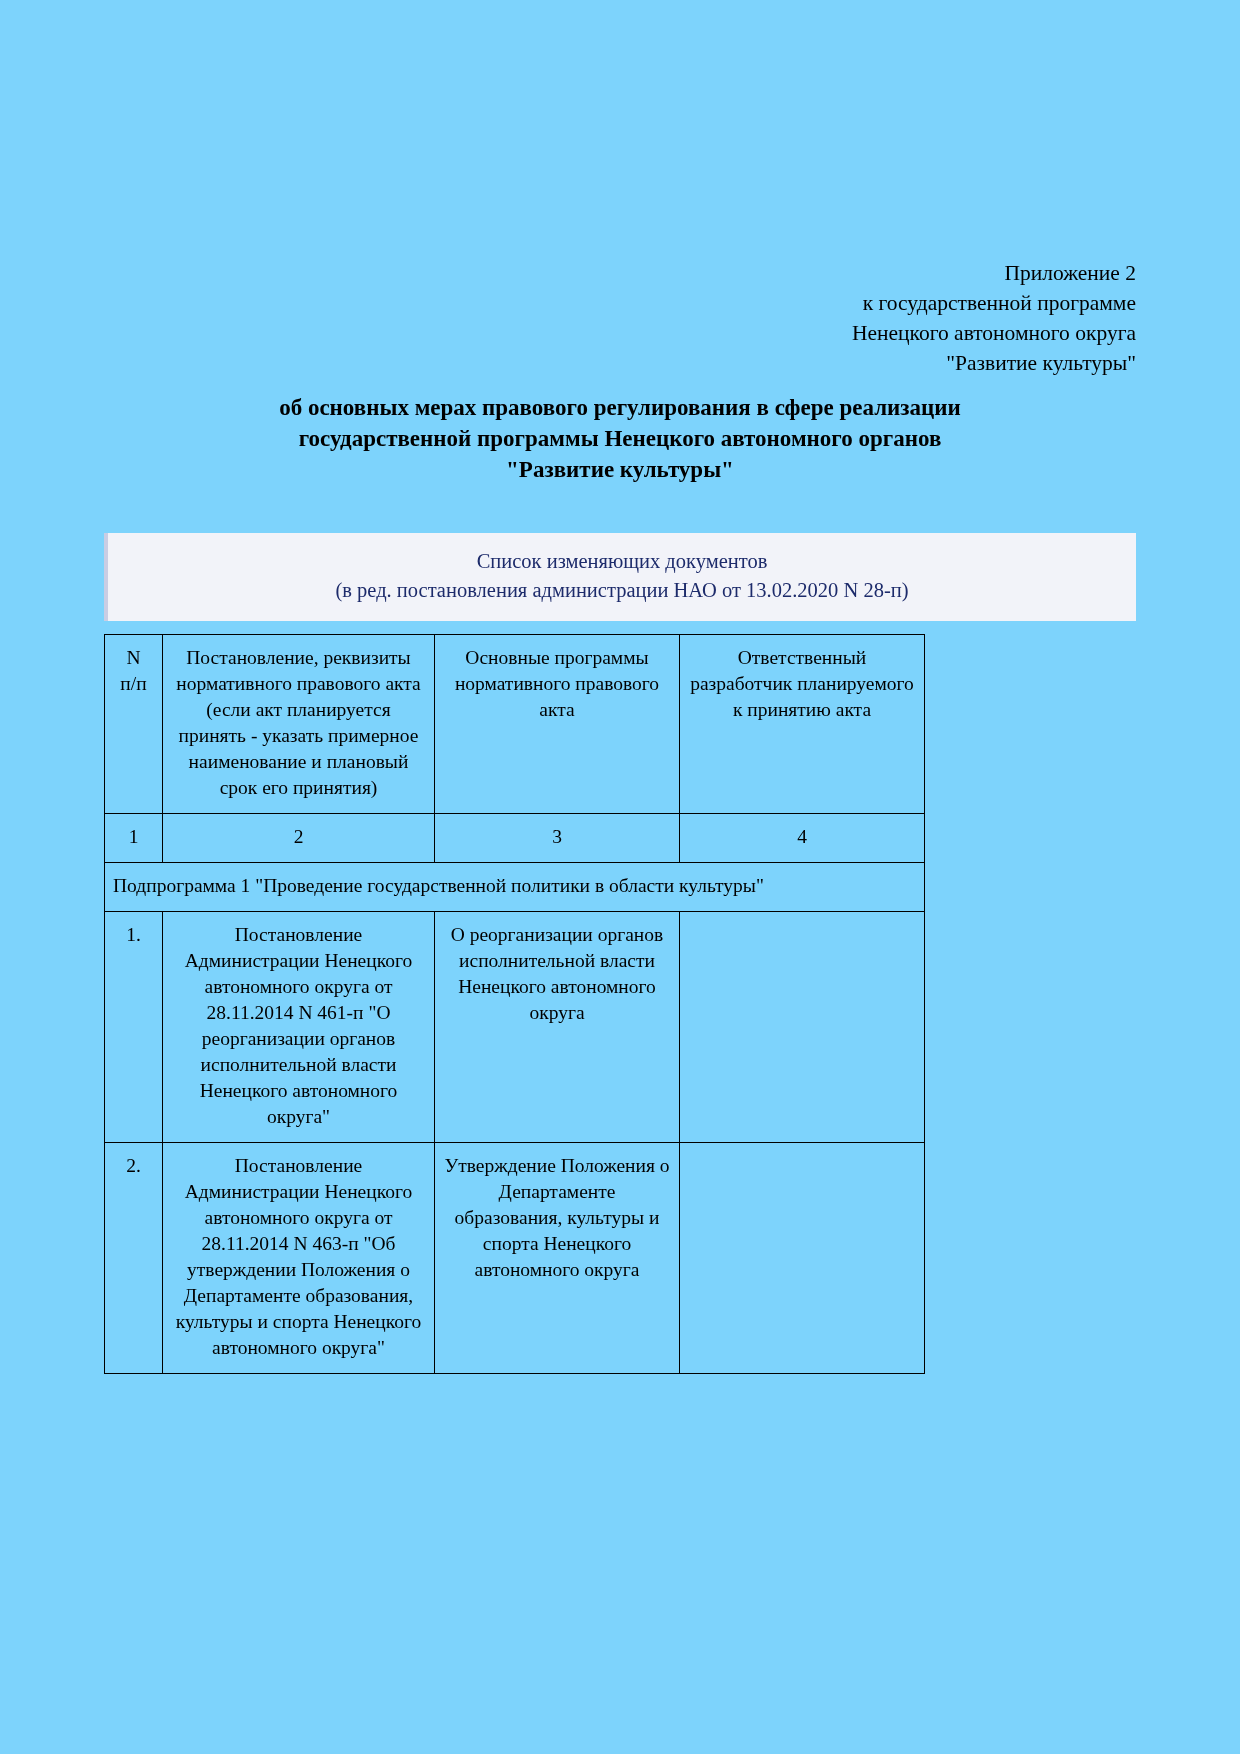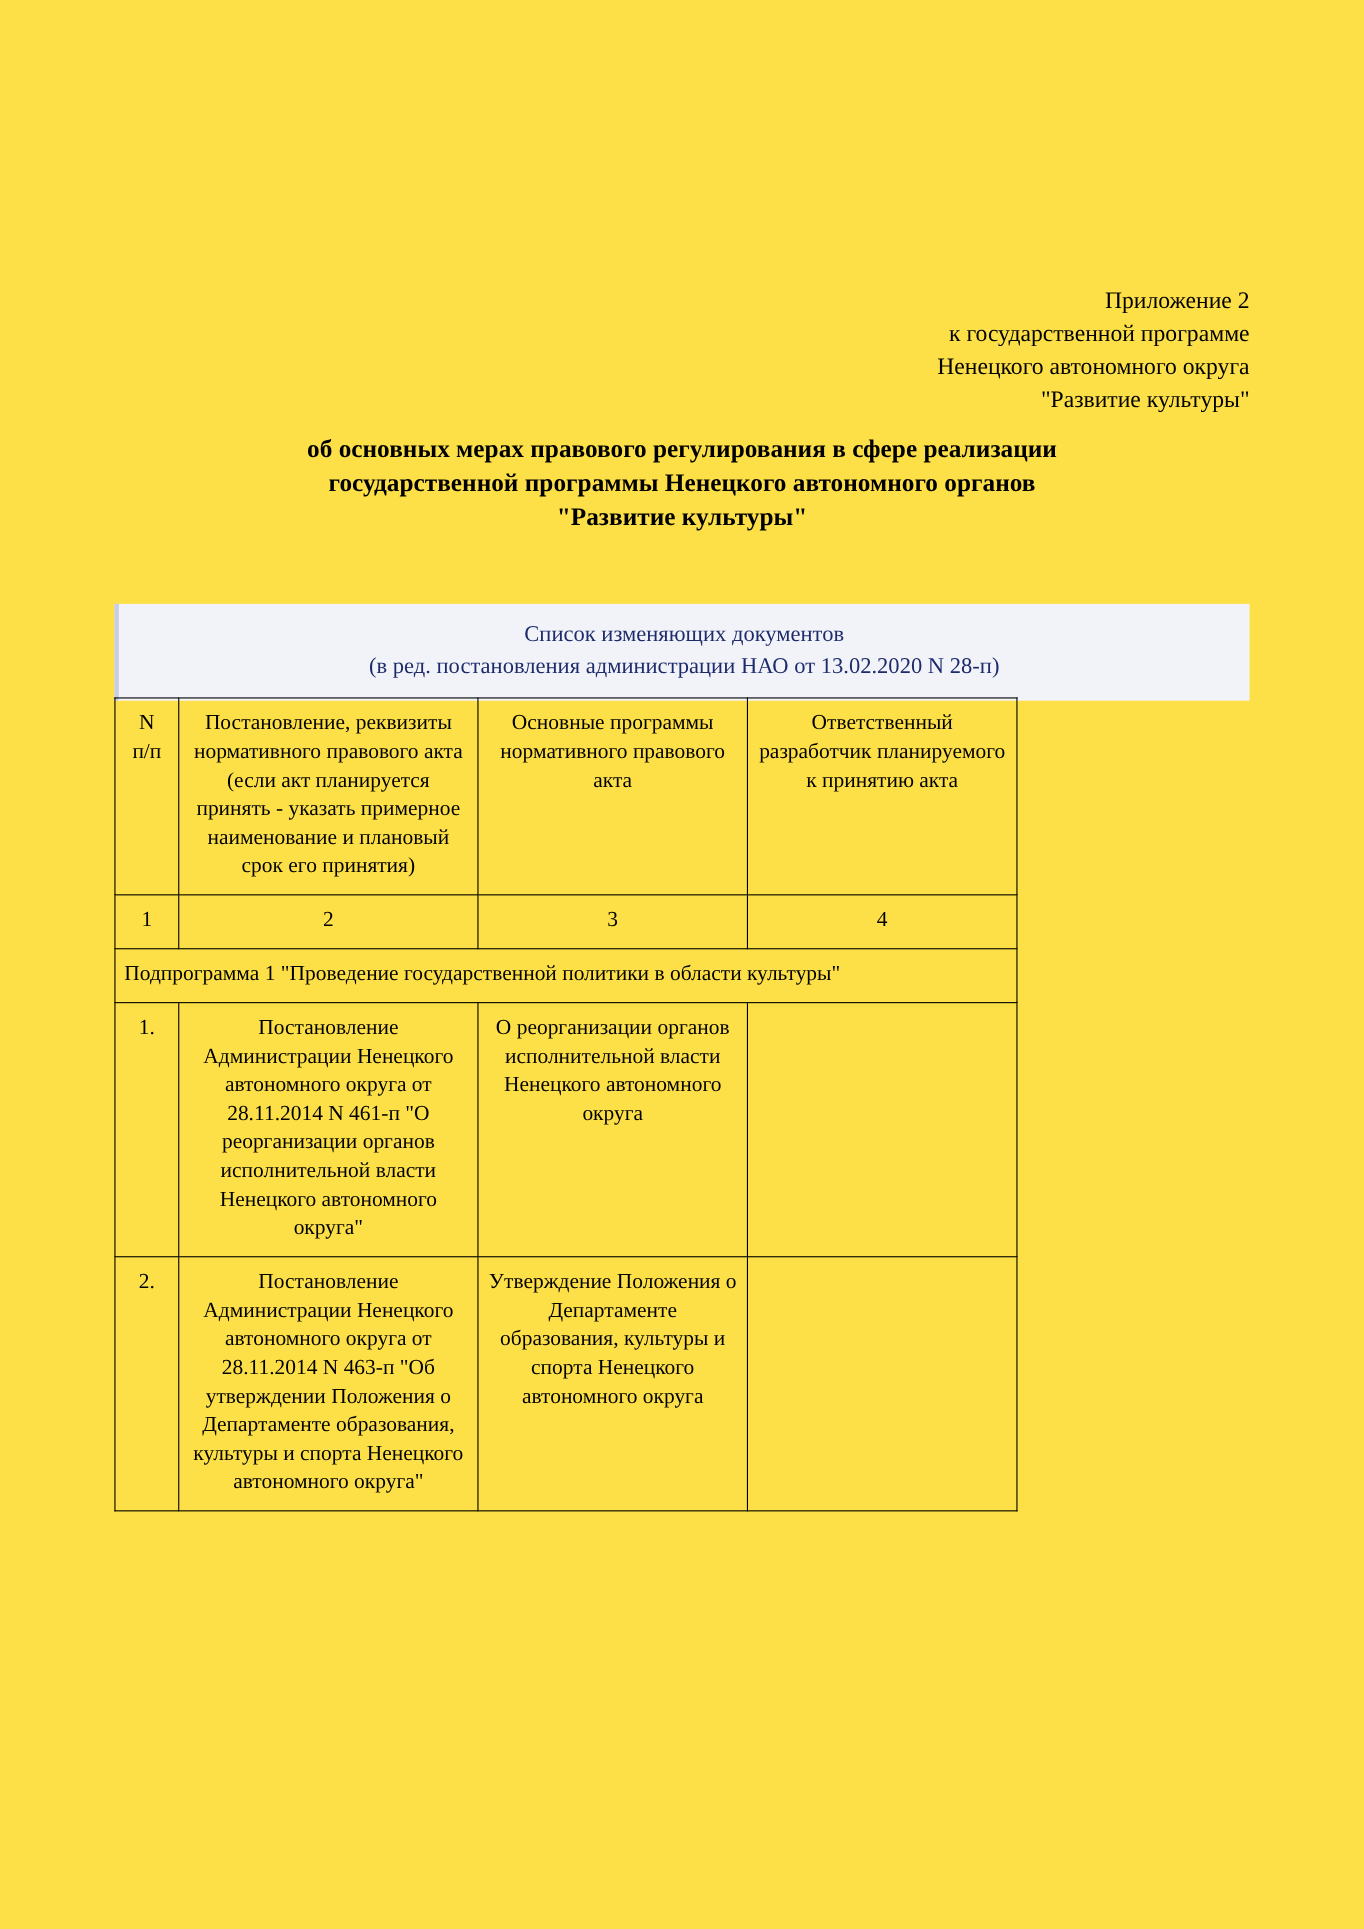--- a/index.html
+++ b/index.html
@@ -4,21 +4,21 @@
 <style>
   html, body {
     margin: 0;
     padding: 0;
     background: #ffffff;
   }
   .page {
     position: relative;
     width: 1240px;
     height: 1754px;
-    background: #fde047;
+    background: #7dd3fc;
     font-family: "Liberation Serif", "DejaVu Serif", serif;
     color: #000000;
     box-sizing: border-box;
     overflow: hidden;
   }
 
   
   .appendix {
     position: absolute;
     top: 258px;
@@ -39,21 +39,21 @@
     text-align: center;
     font-weight: bold;
     font-size: 23px;
     line-height: 31px;
   }
   .doc-title div { white-space: pre; }
 
   
   .notice {
     position: absolute;
-    top: 549px;
+    top: 533px;
     left: 104px;
     width: 1032px;
     background: #f2f3f9;
     border-left: 4px solid #c9cde4;
     box-sizing: border-box;
     padding: 14px 0 16px 0;
     text-align: center;
     color: #1d2b6b;
     font-size: 20.5px;
     line-height: 29px;

